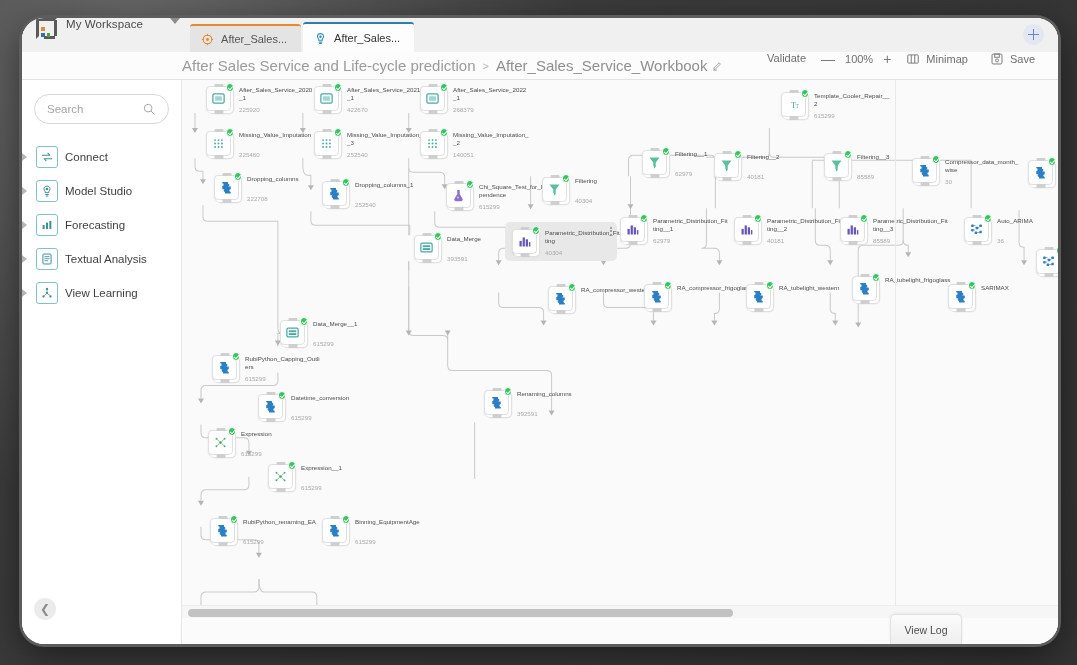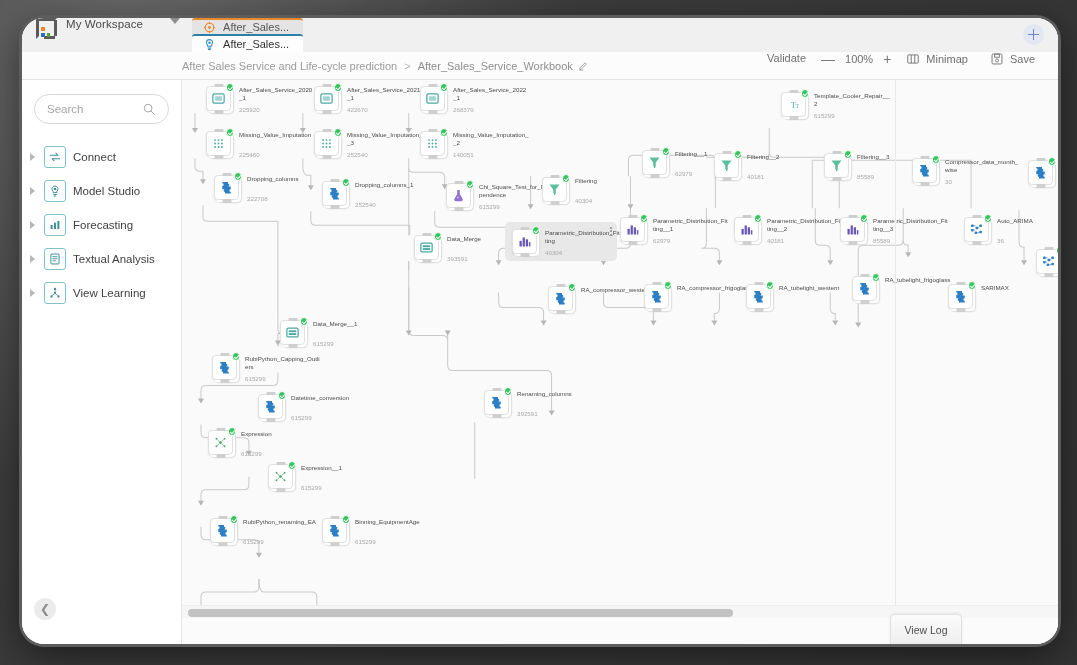--- a/index.html
+++ b/index.html
@@ -66,21 +66,21 @@
   .ws-name {
     font-size: 11.5px; color: #4a4a4a; letter-spacing: .1px;
   }
   .caret-dn {
     width: 0; height: 0;
     border-left: 5px solid transparent;
     border-right: 5px solid transparent;
     border-top: 6px solid #8d8d8d;
     margin-left: 18px;
   }
-  .tabs { display: flex; align-items: flex-end; height: 34px; flex-direction: column; }
+  .tabs { display: flex; align-items: flex-end; height: 34px; }
   .tab {
     height: 28px;
     display: flex; align-items: center; gap: 7px;
     padding: 0 14px 0 11px;
     background: #e4e4e4;
     border-top: 2.5px solid #e8892b;
     border-radius: 3px 3px 0 0;
     font-size: 11px; color: #555;
     position: relative;
     min-width: 100px;
@@ -107,21 +107,21 @@
 
   
   .crumbbar {
     height: 28px; flex: 0 0 28px;
     background: #fcfcfc;
     border-bottom: 1px solid #e3e3e3;
     display: flex; align-items: center;
     padding-left: 160px;
     position: relative;
   }
-  .crumb { font-size: 11px; color: #9b9b9b; }
+  .crumb { font-size: 15px; color: #9b9b9b; }
   .crumb-sep { font-size: 11px; color: #b5b5b5; margin: 0 7px; }
   .crumb.last { color: #8f8f8f; }
   .pencil { margin-left: 5px; display: inline-block; }
   .tools {
     position: absolute; right: 12px; top: 0; height: 28px;
     display: flex; align-items: flex-start; gap: 0;
     font-size: 11px; color: #6f6f6f;
   }
   .tool { display: flex; align-items: center; gap: 6px; padding: 0 11px; }
   .zoomgrp { display: flex; align-items: center; gap: 10px; padding: 0 4px; }
@@ -145,21 +145,21 @@
     border: 1px solid #d8d8d8;
     border-radius: 16px;
     display: flex; align-items: center;
     padding: 12px 12px;
     justify-content: space-between;
     gap: 12px;
   }
   .searchbox span { font-size: 11.5px; color: #a5a5a5; }
   .navitem {
     display: flex; align-items: center;
-    height: 34px; padding-left: 8px; gap: 7px;
+    height: 34px; padding-left: 0; gap: 7px;
   }
   .arw {
     width: 0; height: 0; flex: 0 0 auto;
     border-top: 4px solid transparent;
     border-bottom: 4px solid transparent;
     border-left: 5px solid #b6b6b6;
     margin-right: 2px;
   }
   .navico {
     width: 22px; height: 22px; flex: 0 0 22px;

